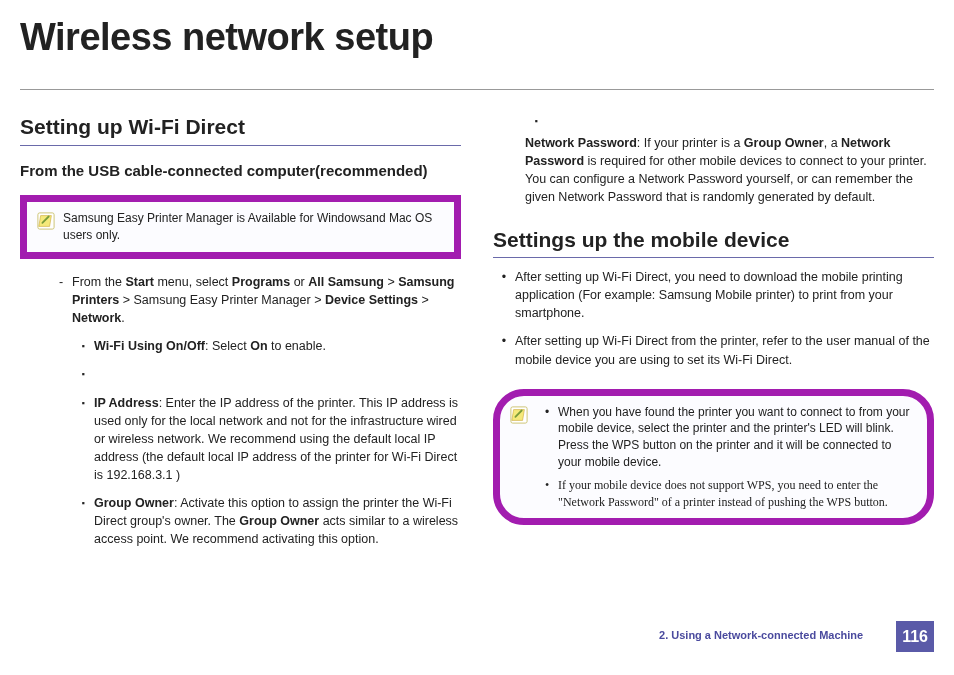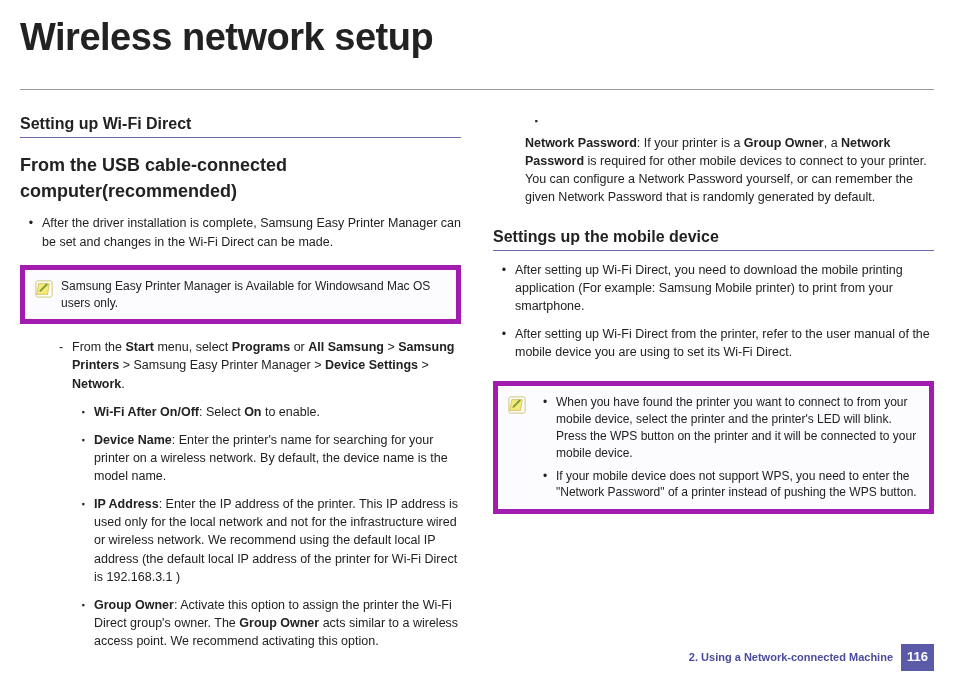--- a/index.html
+++ b/index.html
@@ -28,29 +28,29 @@
   }
   .columns {
     display: flex;
     gap: 32px;
   }
   .col {
     flex: 1;
     min-width: 0;
   }
   .h2 {
-    font-size: 16px;
+    font-size: 21px;
     font-weight: 700;
     color: #222;
     border-bottom: 1px solid #6a6aaa;
     padding-bottom: 2px;
     margin-bottom: 10px;
   }
   .h3 {
-    font-size: 18px;
+    font-size: 15px;
     font-weight: 700;
     color: #222;
     margin-top: 14px;
     margin-bottom: 10px;
   }
   p { margin-bottom: 10px; }
   .bullet-row {
     display: flex;
     margin-bottom: 10px;
   }
@@ -62,75 +62,72 @@
   .nested {
     padding-left: 30px;
   }
   .nested2 {
     padding-left: 52px;
   }
   .bullet-dot::before { content: "•"; }
   .bullet-sq::before { content: "▪"; font-size: 9px; position: relative; top:-1px;}
   .bullet-dash::before { content: "-"; }
   .note-box {
-    border: 5px solid #a21caf;
+    border: 7px solid #a21caf;
     background: #fcfcff;
     padding: 8px 10px 8px 10px;
     margin: 14px 0 14px 0;
     display: flex;
     gap: 8px;
     align-items: flex-start;
     font-size: 12px;
     line-height: 1.4;
   }
   .note-icon {
     width: 18px;
     height: 18px;
     flex: 0 0 18px;
     margin-top: 2px;
   }
   .note-content { flex: 1; }
   .note-content .bullet-row { margin-bottom:6px; }
-  .note-content .bullet-row:last-child { margin-bottom:0; }
+  .note-content .bullet-row:last-child { margin-bottom:0;font-family:Liberation Serif, serif; }
   b { font-weight: 700; }
   .footer {
     position: absolute;
-    bottom: 4px;
+    bottom: 23px;
     right: 20px;
     display: flex;
     align-items: center;
     gap: 8px;
     font-size: 11px;
     font-weight: 700;
     color: #4a4a9e;
   }
   .page-num {
     background: #5a5aa8;
     color: #fff;
     padding: 4px 6px;
-    font-size: 13px;
-    font-weight: 700;
+    font-size: 16px;
+    font-weight: 700;
+    margin-left: 25px;
   }
 </style>
 </head>
 <body>
 
 <h1 class="page-title">Wireless network setup</h1>
 <hr class="title-rule">
 
 <div class="columns">
 
   <div class="col">
     <div class="h2">Setting up Wi-Fi Direct</div>
     <div class="h3">From the USB cable-connected computer(recommended)</div>
 
-    <div class="bullet-row">
-      <span class="b bullet-dot"></span>
-      <span>After the driver installation is complete, Samsung Easy Printer Manager can be set and changes in the Wi-Fi Direct can be made.</span>
-    </div>
 
     <div class="note-box">
       <span class="note-icon">
         <svg viewBox="0 0 20 20">
             <rect x="1" y="1" width="18" height="18" rx="2" fill="#fff" stroke="#c8c069"></rect>
             <path d="M4 4 L16 4 L14 16 L2 16 Z" fill="#f5e97a" stroke="#c8a030" stroke-width="0.6"></path>
             <path d="M6 12 L13 5" stroke="#7a9c3a" stroke-width="2" stroke-linecap="round"></path>
           </svg>
       </span>
       <div class="note-content">Samsung Easy Printer Manager is Available for Windowsand Mac OS users only.</div>
@@ -138,26 +135,25 @@
 
     <div class="bullet-row nested">
       <span class="b bullet-dash"></span>
       <span>
         <span>From the </span><b>Start</b><span> menu, select </span><b>Programs</b><span> or </span><b>All Samsung</b><span> &gt; </span><b>Samsung Printers</b><span> &gt; Samsung Easy Printer Manager &gt; </span><b>Device Settings</b><span> &gt; </span><b>Network</b><span>.</span>
       </span>
     </div>
 
     <div class="bullet-row nested2">
       <span class="b bullet-sq"></span>
-      <span><b>Wi-Fi After On/Off</b><span>: Select </span><b>On</b><span> to enable.</span></span>
-    </div>
-
-    <div class="bullet-row nested2">
-      <span class="b bullet-sq"></span>
-      <span><b>Device Name</b><span>: Enter the printer's name for searching for your printer on a wireless network. By default, the device name is the model name.</span></span>
+      <span><b>Wi-Fi Using On/Off</b><span>: Select </span><b>On</b><span> to enable.</span></span>
+    </div>
+
+    <div class="bullet-row nested2">
+      <span class="b bullet-sq"></span>
     </div>
 
     <div class="bullet-row nested2">
       <span class="b bullet-sq"></span>
       <span><b>IP Address</b><span>: Enter the IP address of the printer. This IP address is used only for the local network and not for the infrastructure wired or wireless network. We recommend using the default local IP address (the default local IP address of the printer for Wi-Fi Direct is 192.168.3.1 )</span></span>
     </div>
 
     <div class="bullet-row nested2">
       <span class="b bullet-sq"></span>
       <span><b>Group Owner</b><span>: Activate this option to assign the printer the Wi-Fi Direct group's owner. The </span><b>Group Owner</b><span> acts similar to a wireless access point. We recommend activating this option.</span></span>
@@ -176,21 +172,21 @@
     <div class="bullet-row">
       <span class="b bullet-dot"></span>
       <span>After setting up Wi-Fi Direct, you need to download the mobile printing application (For example: Samsung Mobile printer) to print from your smartphone.</span>
     </div>
 
     <div class="bullet-row">
       <span class="b bullet-dot"></span>
       <span>After setting up Wi-Fi Direct from the printer, refer to the user manual of the mobile device you are using to set its Wi-Fi Direct.</span>
     </div>
 
-    <div class="note-box" style="margin-top:20px;">
+    <div class="note-box" style="margin-top:20px;border-radius:31px;">
       <span class="note-icon">
         <svg viewBox="0 0 20 20">
             <rect x="1" y="1" width="18" height="18" rx="2" fill="#fff" stroke="#c8c069"></rect>
             <path d="M4 4 L16 4 L14 16 L2 16 Z" fill="#f5e97a" stroke="#c8a030" stroke-width="0.6"></path>
             <path d="M6 12 L13 5" stroke="#7a9c3a" stroke-width="2" stroke-linecap="round"></path>
           </svg>
       </span>
       <div class="note-content">
         <div class="bullet-row">
           <span class="b bullet-dot"></span>

